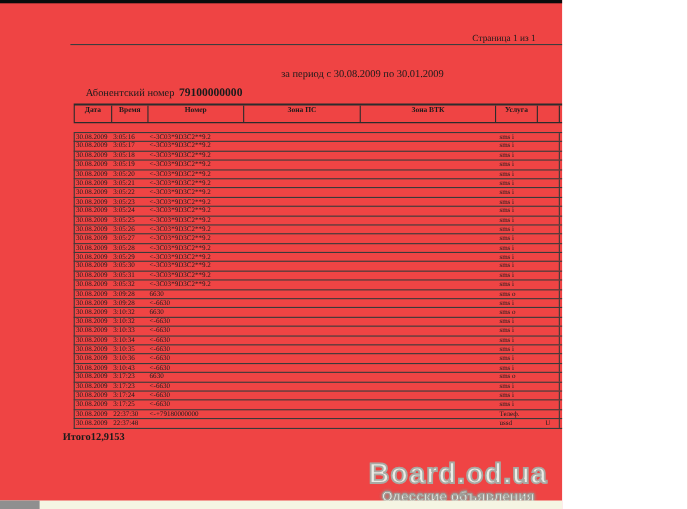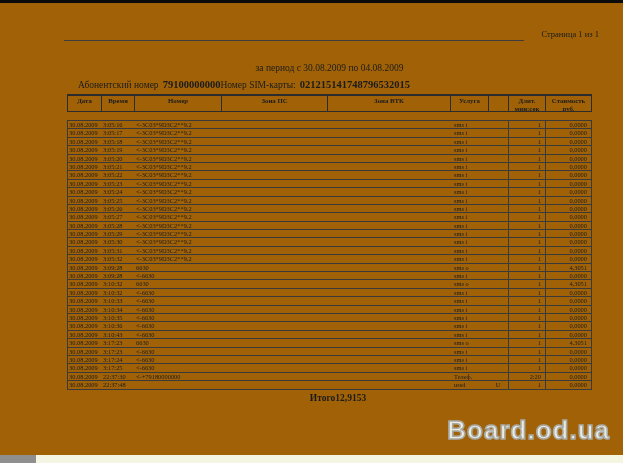--- a/index.html
+++ b/index.html
@@ -1,16 +1,16 @@
 <!DOCTYPE html>
 <html><head>
 <meta charset="utf-8">
 <style>
   html,body{margin:0;padding:0;background:#ffffff;}
-  .screen{position:relative;width:623px;height:463px;background:#a16207;overflow:hidden;
+  .screen{position:relative;width:511px;height:463px;background:#ef4444;overflow:hidden;
           font-family:"Liberation Serif",serif;color:#1b1b1b;}
   .topbar{position:absolute;top:0;left:0;width:625px;height:3px;background:#0b0b0b;}
 
   .page-label{position:absolute;top:29px;right:24px;font-size:8.5px;}
   .rule{position:absolute;top:40px;left:64px;width:460px;height:1px;background:#3d3d3d;}
 
   .doc-title{position:absolute;top:43px;left:67px;width:525px;text-align:center;
              font-size:13px;font-weight:bold;}
   .doc-subtitle{position:absolute;top:63px;left:67px;width:525px;text-align:center;font-size:9.5px;}
 
@@ -31,22 +31,22 @@
   .tr{display:grid;grid-template-columns:33px 33px 87px 106px 123px 38px 20px 37px 46px;
       height:8.4px;box-sizing:border-box;
       border-bottom:1px solid #3a3a3a;border-left:1px solid #3a3a3a;border-right:1px solid #3a3a3a;}
   .td{font-size:6.4px;line-height:7px;white-space:nowrap;overflow:visible;
       padding-left:2px;box-sizing:border-box;}
   .td.c0{padding-left:1px;}
   .td.c5{padding-left:4px;}
   .td.c6{text-align:center;padding:0;}
   .td.c7,.td.c8{border-left:1px solid #3a3a3a;text-align:right;padding-right:4px;padding-left:0;}
 
-  .total-row{position:absolute;top:393px;left:74px;width:525px;display:flex;
-             justify-content:center;font-size:9.5px;font-weight:bold;}
+  .total-row{position:absolute;top:393px;left:54px;width:525px;display:flex;
+             justify-content:flex-start;font-size:9.5px;font-weight:bold;}
   .total-row .tl{padding-left:3px;}
 
   .watermark{position:absolute;top:416px;right:13px;text-align:center;
              font-family:"Liberation Sans",sans-serif;font-weight:bold;}
   .wm1{font-size:26px;line-height:28px;letter-spacing:1px;color:#ececе6;
        color:#ececE6;-webkit-text-stroke:1.6px #a9a9a3;
        text-shadow:0 0 1px #b5b5af;}
   .wm2{font-size:12.5px;line-height:15px;margin-top:0;color:#f8f8f2;
        -webkit-text-stroke:1px #9e9e98;
        text-shadow:0 0 3px #96968f,0 0 3px #96968f,0 0 4px #96968f;}
@@ -56,29 +56,26 @@
 </style>
 </head>
 <body>
 
 <div class="screen">
   <div class="topbar"></div>
 
   <div class="rule"></div>
   <div class="page-label">Страница 1 из 1</div>
 
-  <div class="doc-subtitle">за период с 30.08.2009 по 04.08.2009</div>
+  <div class="doc-subtitle">за период с 30.08.2009 по 30.01.2009</div>
 
   <div class="acct-row">
     <div class="acct-left">
       <span>Абонентский номер</span><b>79100000000</b>
     </div>
-    <div class="acct-right">
-      <span>Номер SIM-карты:</span><b>021215141748796532015</b>
-    </div>
   </div>
 
   <div class="calls-table">
     <div class="thead">
         <div class="th">
           <div>Дата</div>
         </div>
         <div class="th">
           <div>Время</div>
         </div>
@@ -462,18 +459,19 @@
       </div>
   </div>
 
   <div class="total-row">
     <b class="tl">Итого</b>
     <b>12,9153</b>
   </div>
 
   <div class="watermark">
     <div class="wm1">Board.od.ua</div>
+    <div class="wm2">Одесские объявления</div>
   </div>
 
   <div class="bottom-strip">
     <div class="strip-left"></div>
   </div>
 </div>
 
 </body></html>

